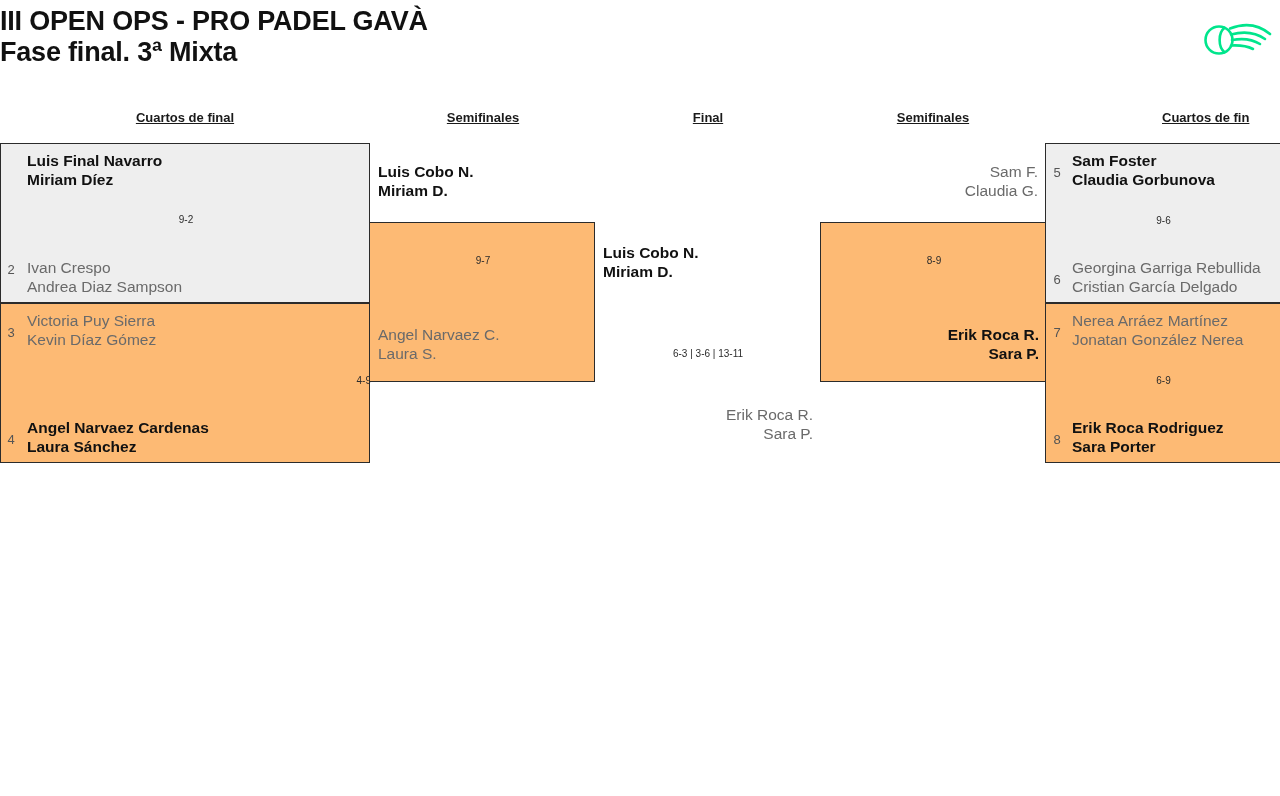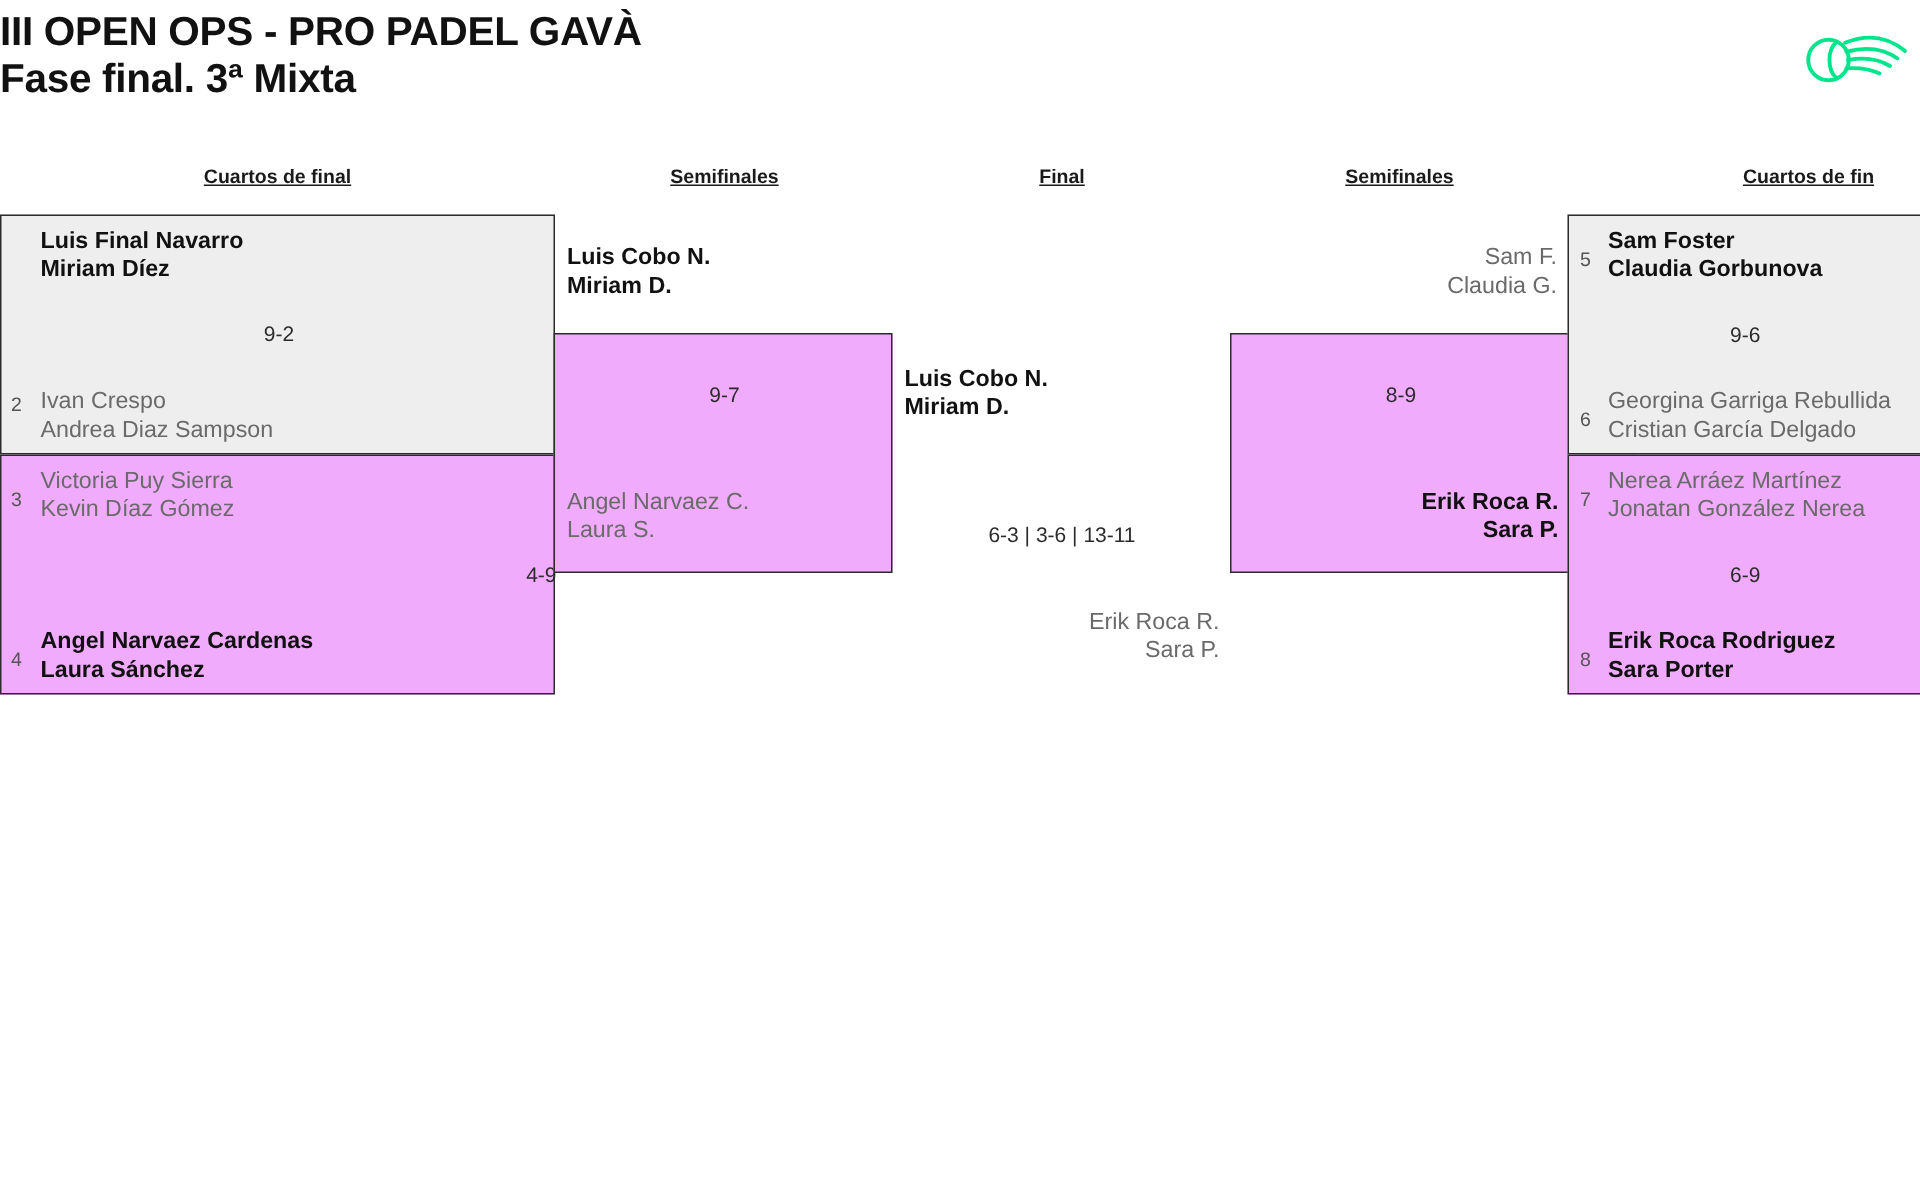--- a/index.html
+++ b/index.html
@@ -24,41 +24,41 @@
   .round-head {
     position: absolute; top: 110px;
     font-size: 13px; font-weight: 700; color: #1a1a1a;
     white-space: nowrap; text-align: center; text-decoration: underline;
   }
 
   
   .box {
     position: absolute;
     border: 1px solid #2b2b2b;
-    background: #f0abfc;
+    background: #fdba74;
   }
   .box.shaded { background: #eeeeee; }
 
   .seed {
     position: absolute;
     font-size: 13px; color: #555555; font-weight: 400;
     width: 16px; text-align: center;
   }
   .team {
     position: absolute;
     font-size: 15.5px; line-height: 19px;
     color: #6a6a6a; font-weight: 400;
     white-space: nowrap;
   }
   .team.win { color: #111111; font-weight: 700; }
   .team.right { text-align: right; }
 
   .score {
     position: absolute;
-    font-size: 14px; color: #2b2b2b; font-weight: 400;
+    font-size: 10px; color: #2b2b2b; font-weight: 400;
     white-space: nowrap;
   }
 </style>
 </head>
 <body>
 
 <div id="root">
 
   <div class="title-block">
     <div class="title-line1">III OPEN OPS - PRO PADEL GAVÀ</div>

